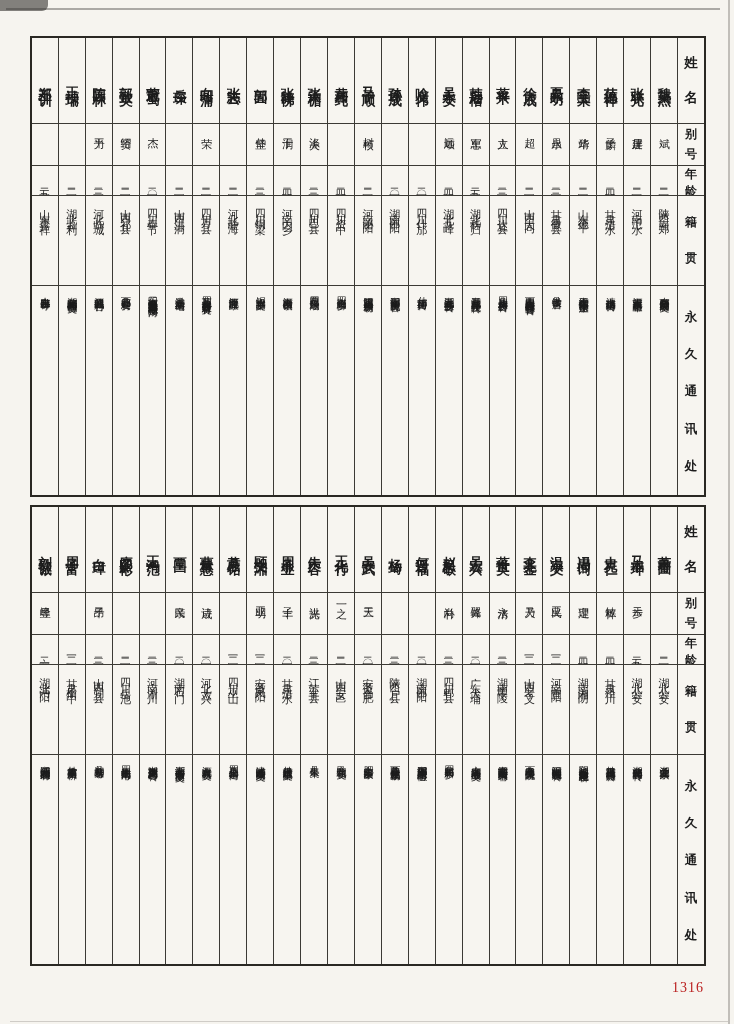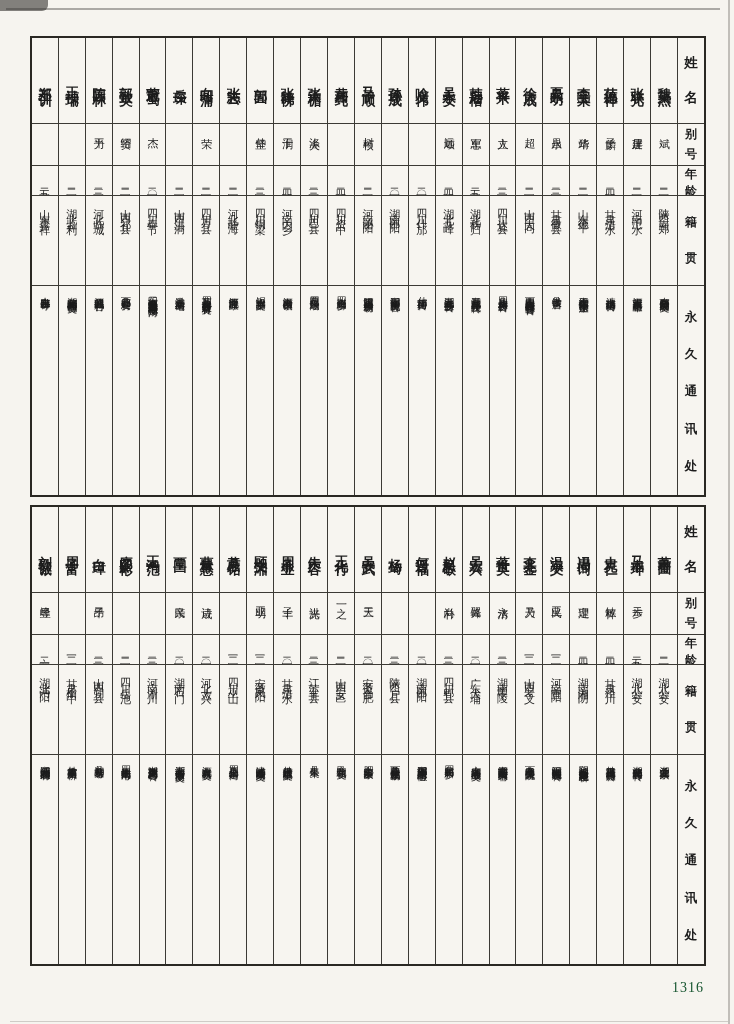--- a/index.html
+++ b/index.html
@@ -57,21 +57,21 @@
     height:100%; width:100%;
     font-weight:bold;
   }
   .vspread-name { font-size:13.5px; }
   .vspread-small { font-size:12px; }
   .vspread-addr { font-size:12.5px; }
 
   .page-number {
     position:absolute; right:30px; bottom:28px;
     font-family:"Liberation Serif","DejaVu Serif",serif;
-    font-size:14px; letter-spacing:1px; color:#14532d;
+    font-size:14px; letter-spacing:1px; color:#b91c1c;
   }
 </style>
 </head>
 <body>
 
 <div class="page">
   <div class="scan-corner"></div>
   <div class="scan-topline"></div>
   <div class="scan-rightline"></div>
   <div class="scan-bottomline"></div>

